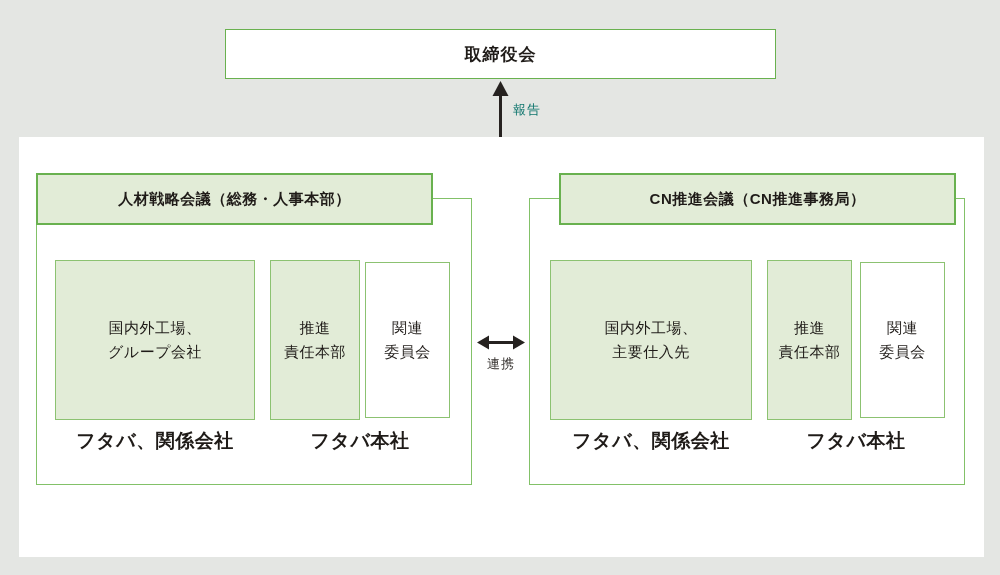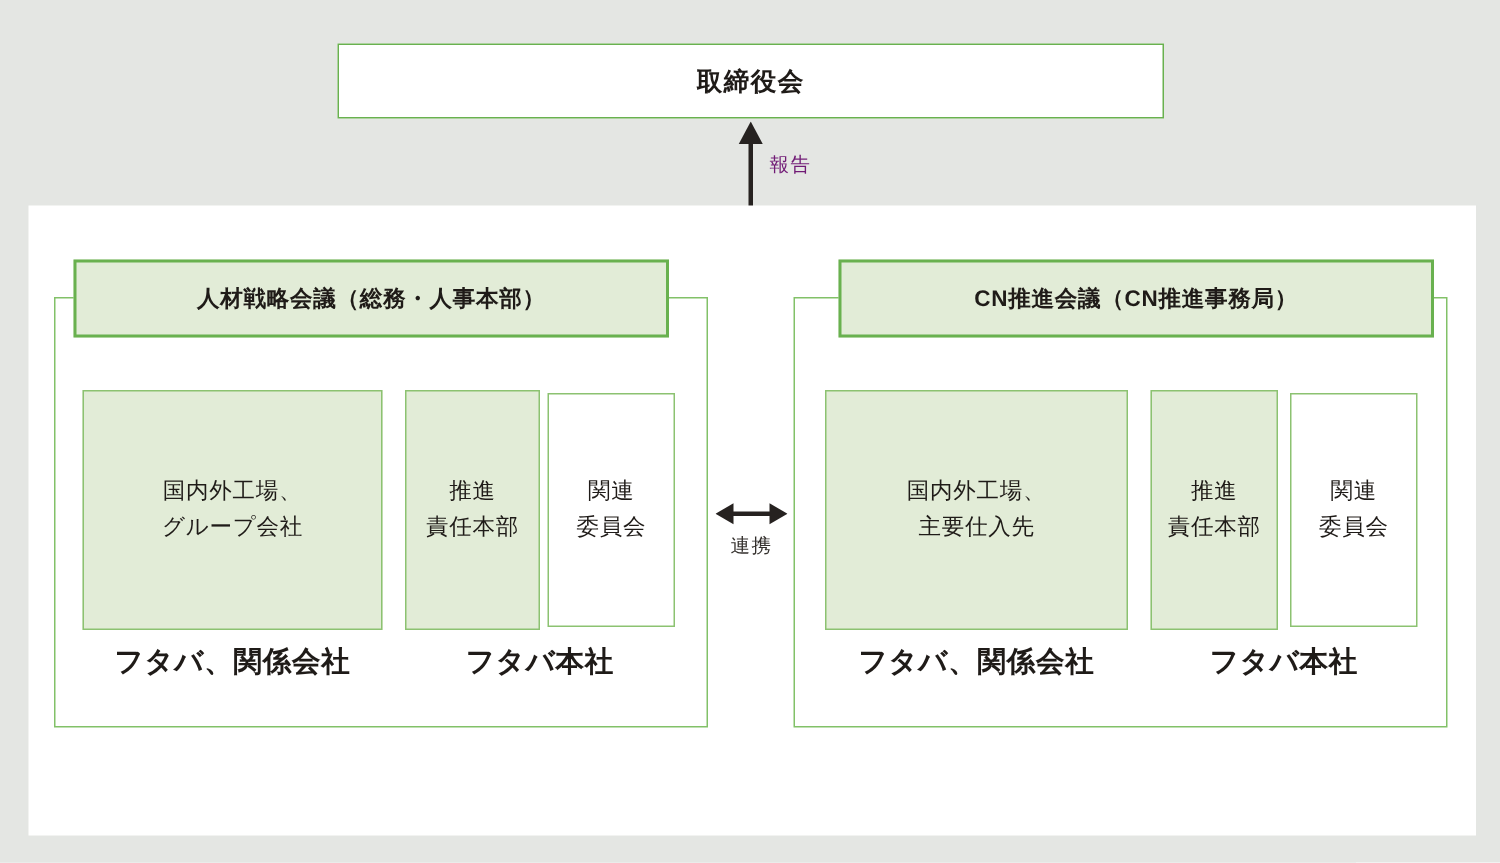--- a/index.html
+++ b/index.html
@@ -17,21 +17,21 @@
     position: absolute; left: 225px; top: 29px; width: 551px; height: 50px;
     background: #ffffff; border: 1.5px solid #69b14f;
     display: flex; align-items: center; justify-content: center;
     font-size: 17px; font-weight: 700; letter-spacing: 1px;
   }
 
   
   .report-arrow { position: absolute; left: 492px; top: 81px; width: 17px; height: 57px; }
   .report-label {
     position: absolute; left: 513px; top: 101px;
-    font-size: 13px; font-weight: 500; color: #701a75; letter-spacing: 1px;
+    font-size: 13px; font-weight: 500; color: #0f766e; letter-spacing: 1px;
   }
 
   
   .main-container {
     position: absolute; left: 19px; top: 137px; width: 965px; height: 420px;
     background: #ffffff;
   }
 
   
   .panel-outline {
@@ -41,21 +41,21 @@
   .panel-outline.left  { left: 36px;  width: 436px; }
   .panel-outline.right { left: 529px; width: 436px; }
 
   
   .panel-header {
     position: absolute; top: 173px; height: 52px; width: 397px;
     background: #e2ecd7; border: 2px solid #69b14f;
     display: flex; align-items: center; justify-content: center;
     font-size: 15px; font-weight: 700; letter-spacing: 0.5px;
   }
-  .panel-header.left  { left: 49px; }
+  .panel-header.left  { left: 36px; }
   .panel-header.right { left: 559px; }
 
   
   .inner-box {
     position: absolute;
     display: flex; flex-direction: column; align-items: center; justify-content: center;
     font-size: 15px; font-weight: 500; line-height: 24px; text-align: center;
     border: 1.5px solid #8cc271; letter-spacing: 0.5px;
   }
   .inner-box.green { background: #e2ecd7; }

